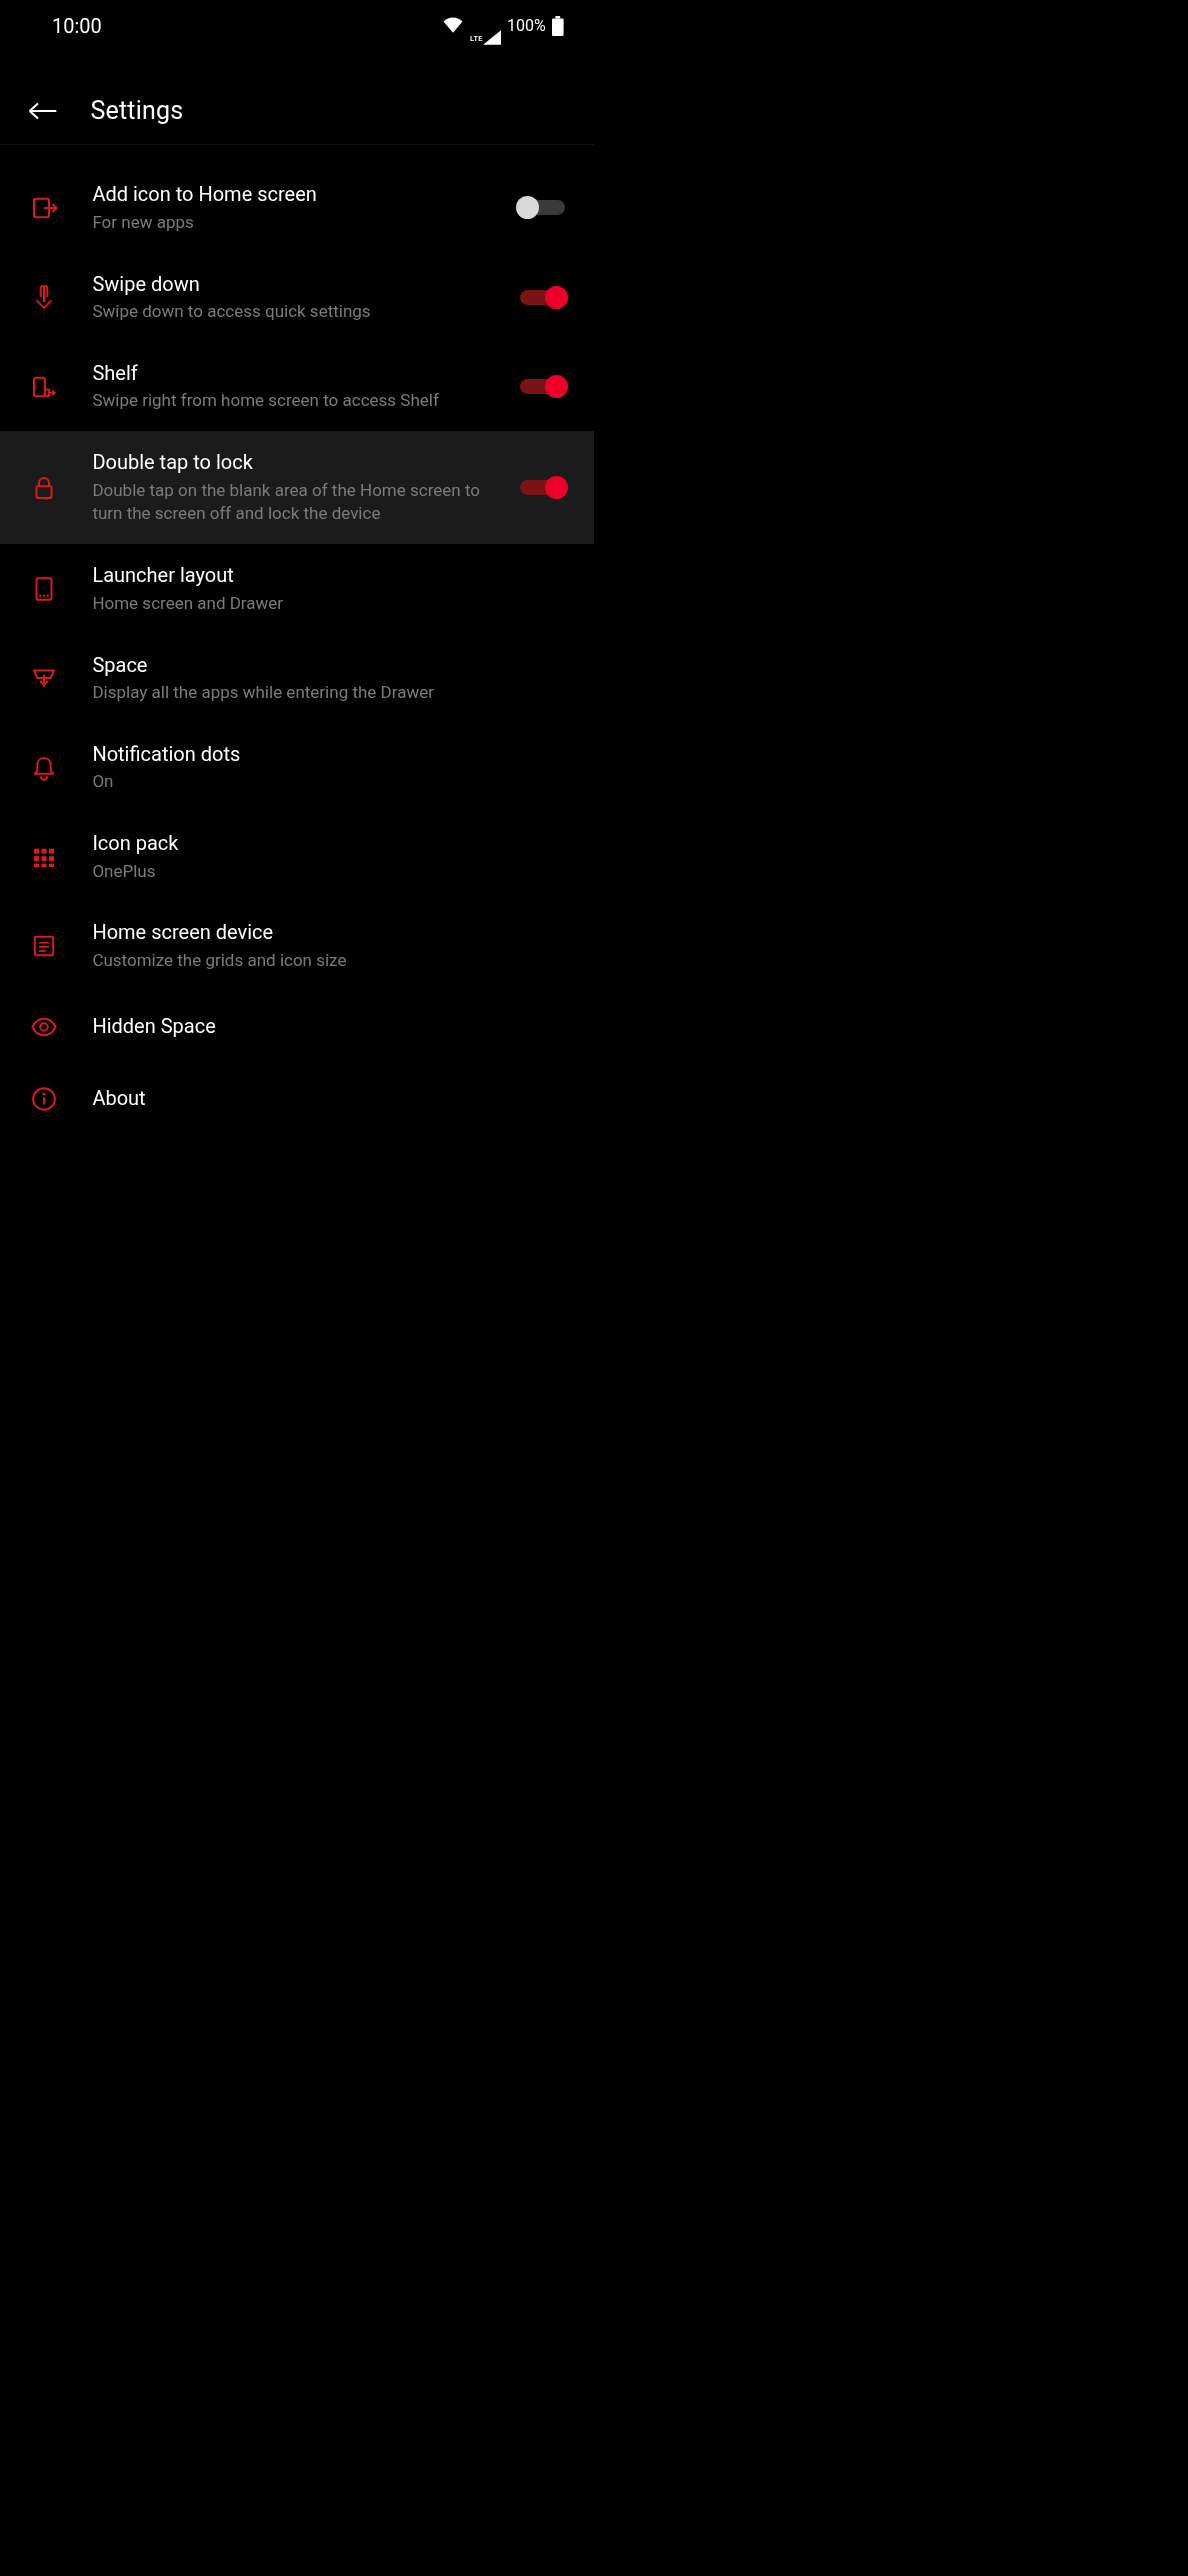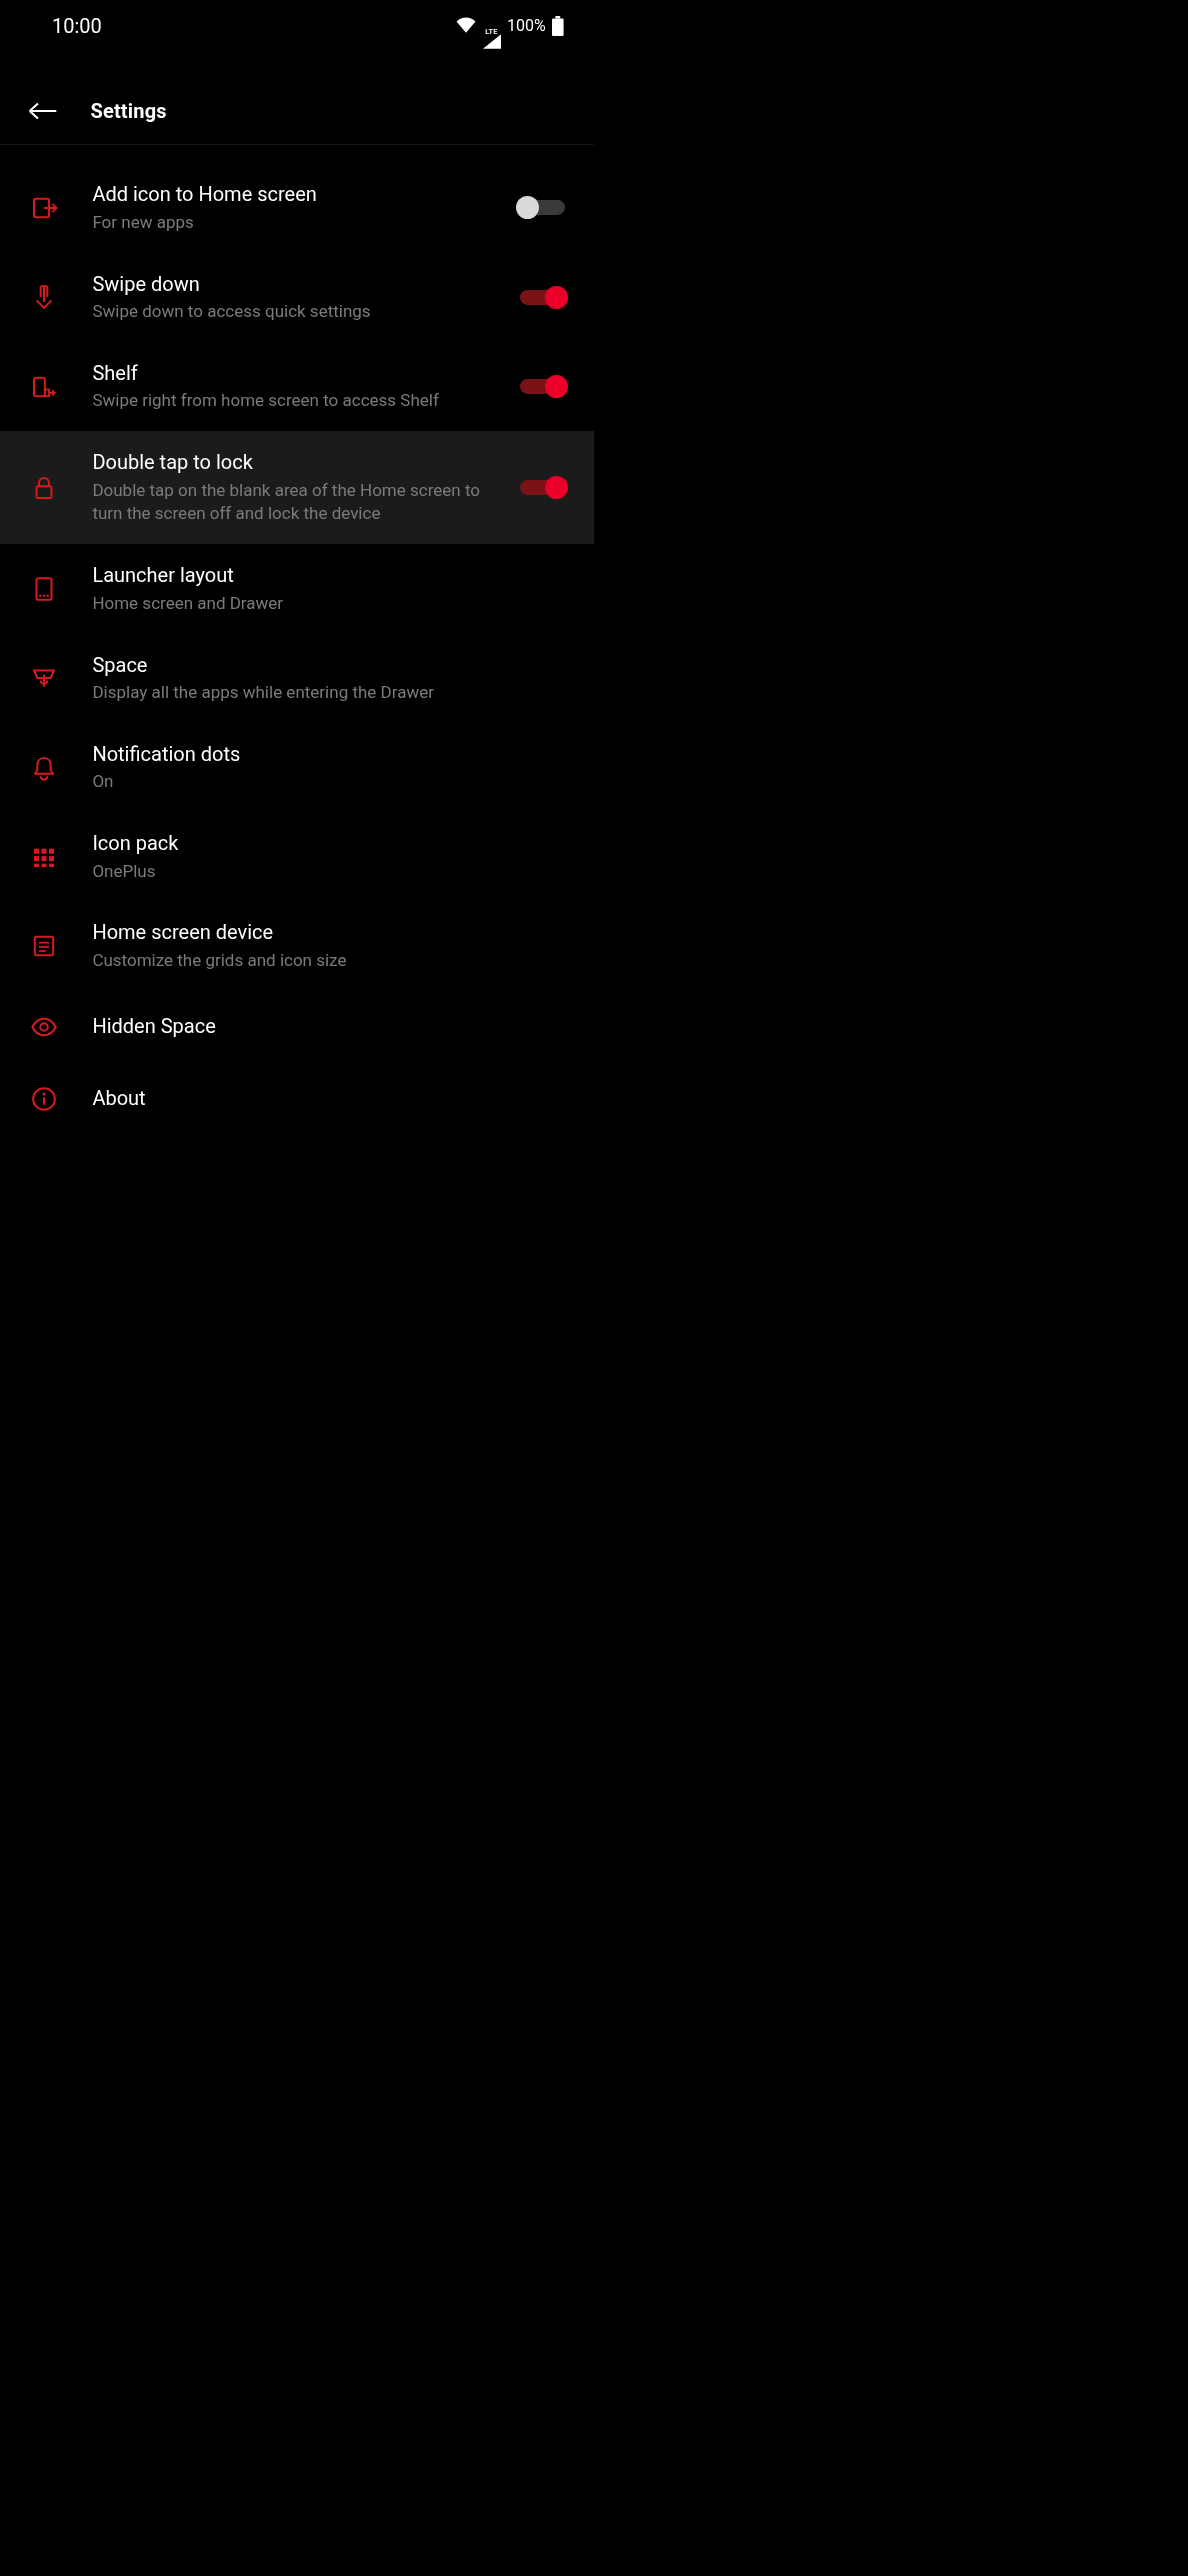--- a/index.html
+++ b/index.html
@@ -20,36 +20,36 @@
       font-size: 20px;
       font-weight: 400;
     }
     .status-left { font-weight: 400; margin-left: 16px; }
     .status-right {
       display: flex;
       align-items: center;
       gap: 6.6px;
     }
     .status-icon { display: inline-flex; align-items: center; }
-    .lte-wrap { position: relative; display:flex; flex-direction:column; align-items:center;margin-top:24px; }
+    .lte-wrap { position: relative; display:flex; flex-direction:row; align-items:center;margin-top:24px; }
     .lte-text { font-size: 7.4px; letter-spacing: 0.2px; margin-bottom: -1.7px; font-weight:600;}
     .header {
       display: flex;
       align-items: center;
       padding: 51px 26.4px 16.5px 26.4px;
     }
     .back-arrow {
       width: 33px;
       height: 33px;
       display: flex;
       align-items: center;
       justify-content: center;
       margin-right: 31px;
     }
-    .title { font-size: 20px; font-weight: 700; letter-spacing: 0.2px; }
+    .title { font-size: 25px; font-weight: 400; letter-spacing: 0.2px; }
     .divider {
       height: 0.8px;
       background: #141414;
       width: 100%;
     }
     .list { padding-top: 19px; }
     .row {
       display: flex;
       align-items: center;
       padding: 18px 28px 18px 26.4px;

